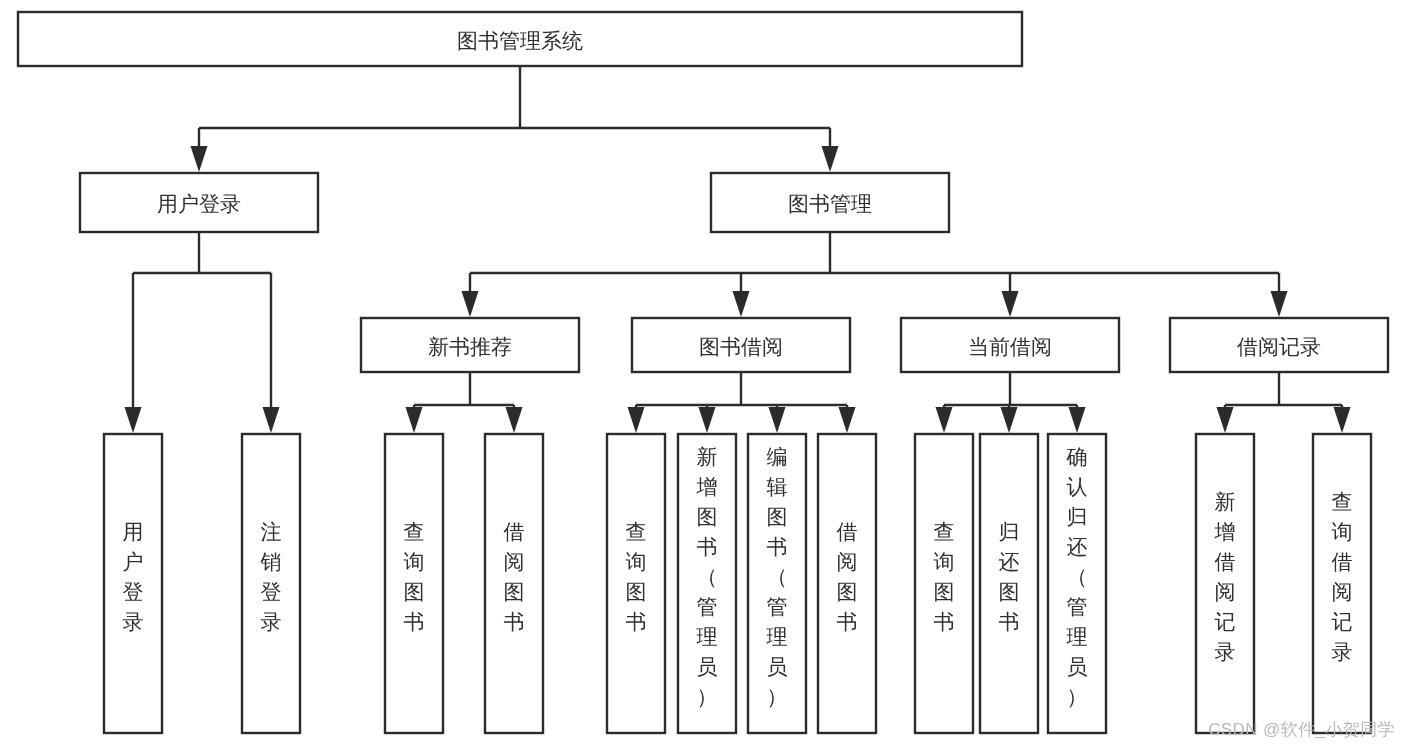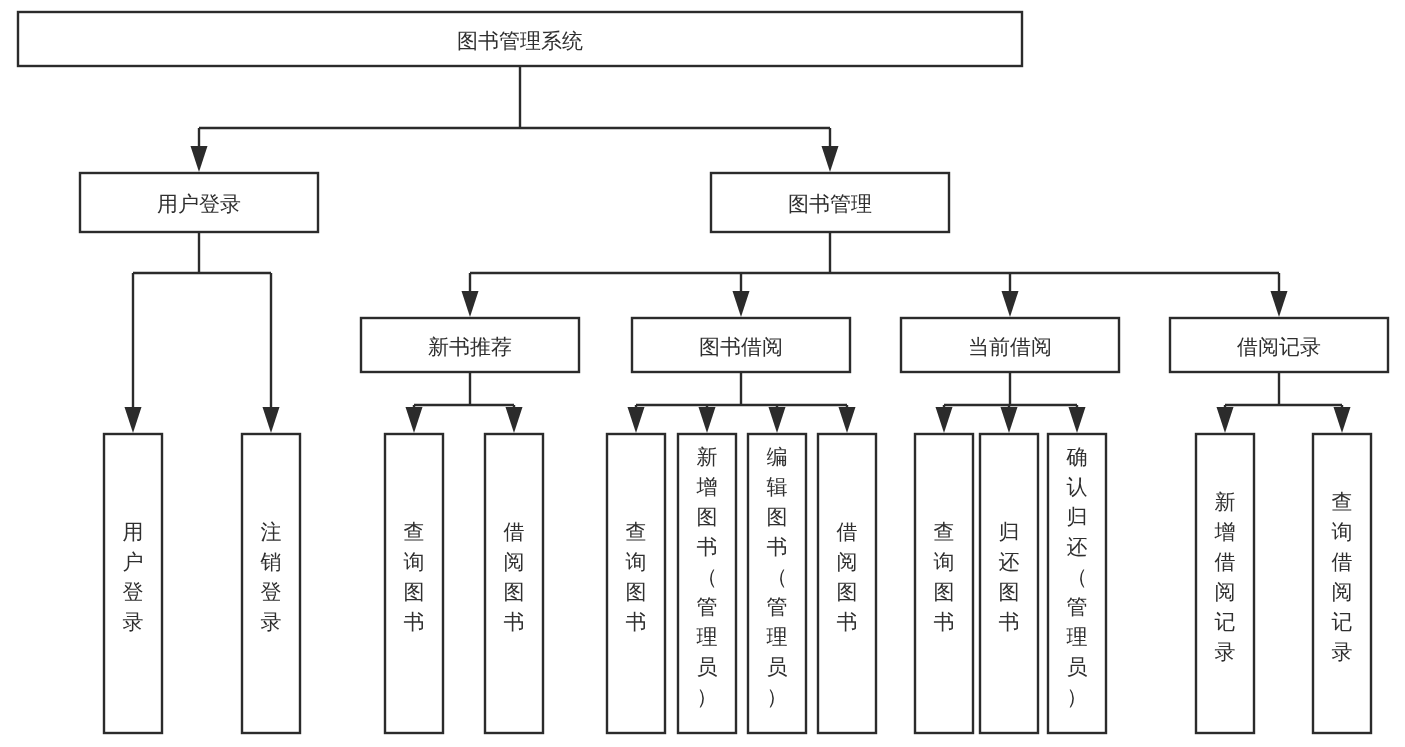--- a/index.html
+++ b/index.html
@@ -204,13 +204,14 @@
         <g>
           <rect x="1196" y="434" width="58" height="299" class="node-rect"></rect>
           <text class="node-label-vertical" x="1225" y="508.5"><tspan x="1225" dy="0">新</tspan><tspan x="1225" dy="30">增</tspan><tspan x="1225" dy="30">借</tspan><tspan x="1225" dy="30">阅</tspan><tspan x="1225" dy="30">记</tspan><tspan x="1225" dy="30">录</tspan></text>
         </g>
         <g>
           <rect x="1313" y="434" width="58" height="299" class="node-rect"></rect>
           <text class="node-label-vertical" x="1342" y="508.5"><tspan x="1342" dy="0">查</tspan><tspan x="1342" dy="30">询</tspan><tspan x="1342" dy="30">借</tspan><tspan x="1342" dy="30">阅</tspan><tspan x="1342" dy="30">记</tspan><tspan x="1342" dy="30">录</tspan></text>
         </g>
       </g>
   </svg>
+  <div class="watermark-text">CSDN @软件_小贺同学</div>
 </div>
 
 </body></html>

